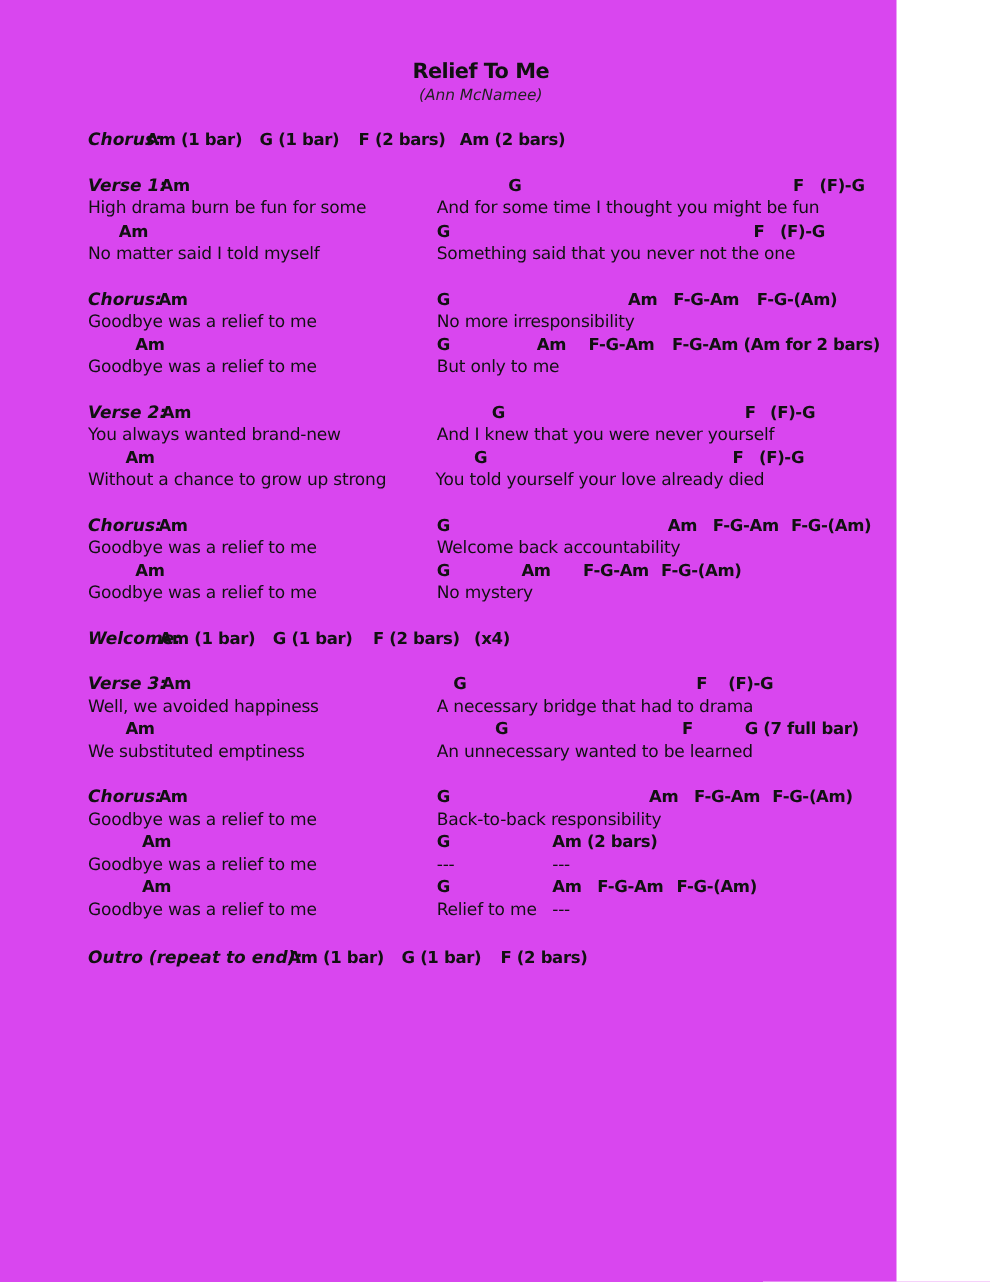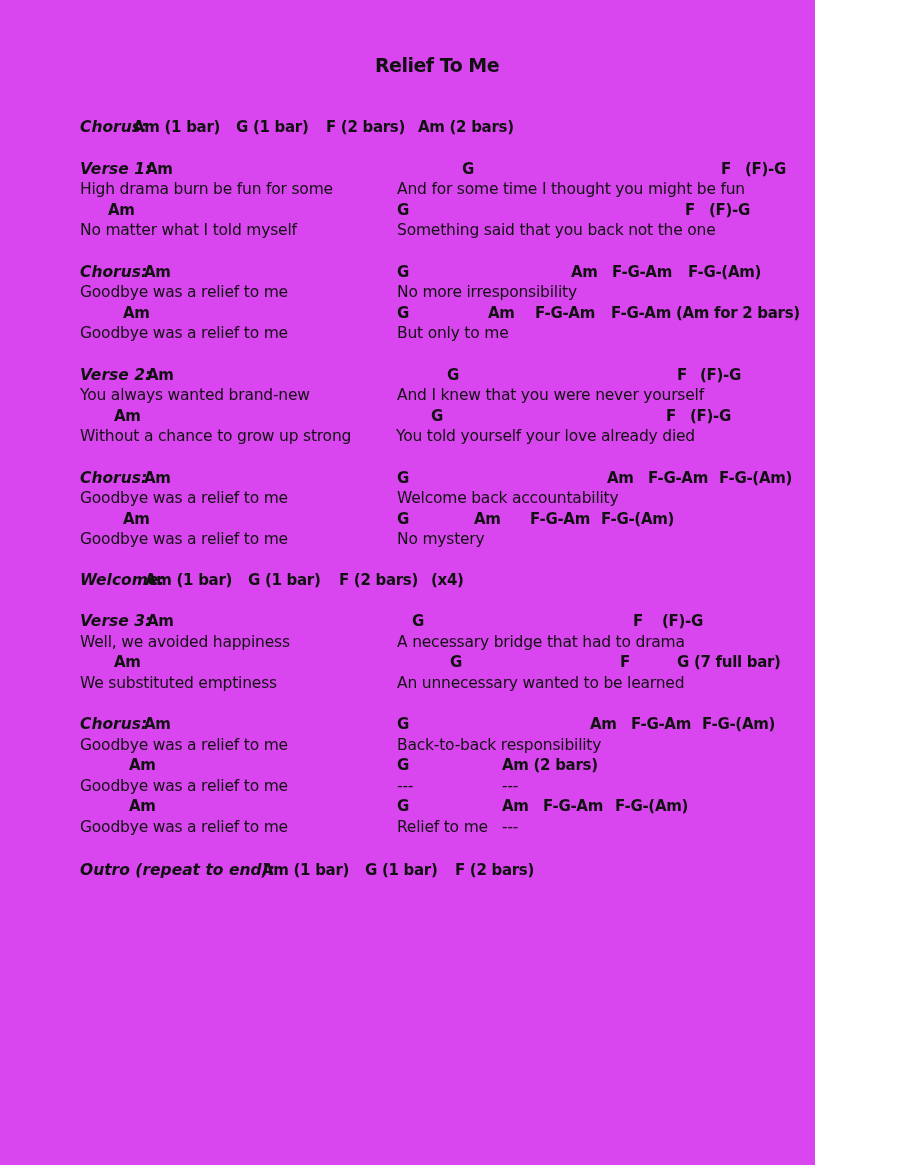--- a/index.html
+++ b/index.html
@@ -12,44 +12,45 @@
   .lbl { font-weight: bold; font-style: italic; font-size: 15.5px; }
   .ch { font-weight: bold; font-size: 15px; letter-spacing: -0.3px; }
   .ly { font-size: 15.5px; letter-spacing: -0.2px; }
 </style>
 </head>
 <body>
 
 <div class="page">
 
   <div class="t title">Relief To Me</div>
+  <div class="t author">(Ann McNamee)</div>
 
   <div>
     <span class="t lbl" style="left:80px;top:120px">Chorus:</span>
     <span class="t ch" style="left:133px;top:120px">Am (1 bar)</span>
     <span class="t ch" style="left:236px;top:120px">G (1 bar)</span>
     <span class="t ch" style="left:326px;top:120px">F (2 bars)</span>
     <span class="t ch" style="left:418px;top:120px">Am (2 bars)</span>
   </div>
 
   <div>
     <span class="t lbl" style="left:80px;top:162px">Verse 1:</span>
     <span class="t ch" style="left:146px;top:162px">Am</span>
     <span class="t ly" style="left:80px;top:182px">High drama burn be fun for some</span>
     <span class="t ch" style="left:108px;top:203px">Am</span>
-    <span class="t ly" style="left:80px;top:223px">No matter what I told myself</span>
+    <span class="t ly" style="left:80px;top:223px">No matter said I told myself</span>
 
     <span class="t ch" style="left:462px;top:162px">G</span>
     <span class="t ch" style="left:721px;top:162px">F</span>
     <span class="t ch" style="left:745px;top:162px">(F)-G</span>
     <span class="t ly" style="left:397px;top:182px">And for some time I thought you might be fun</span>
     <span class="t ch" style="left:397px;top:203px">G</span>
     <span class="t ch" style="left:685px;top:203px">F</span>
     <span class="t ch" style="left:709px;top:203px">(F)-G</span>
-    <span class="t ly" style="left:397px;top:223px">Something said that you back not the one</span>
+    <span class="t ly" style="left:397px;top:223px">Something said that you never not the one</span>
   </div>
 
   <div>
     <span class="t lbl" style="left:80px;top:265px">Chorus:</span>
     <span class="t ch" style="left:144px;top:265px">Am</span>
     <span class="t ly" style="left:80px;top:285px">Goodbye was a relief to me</span>
     <span class="t ch" style="left:123px;top:306px">Am</span>
     <span class="t ly" style="left:80px;top:326px">Goodbye was a relief to me</span>
 
     <span class="t ch" style="left:397px;top:265px">G</span>

